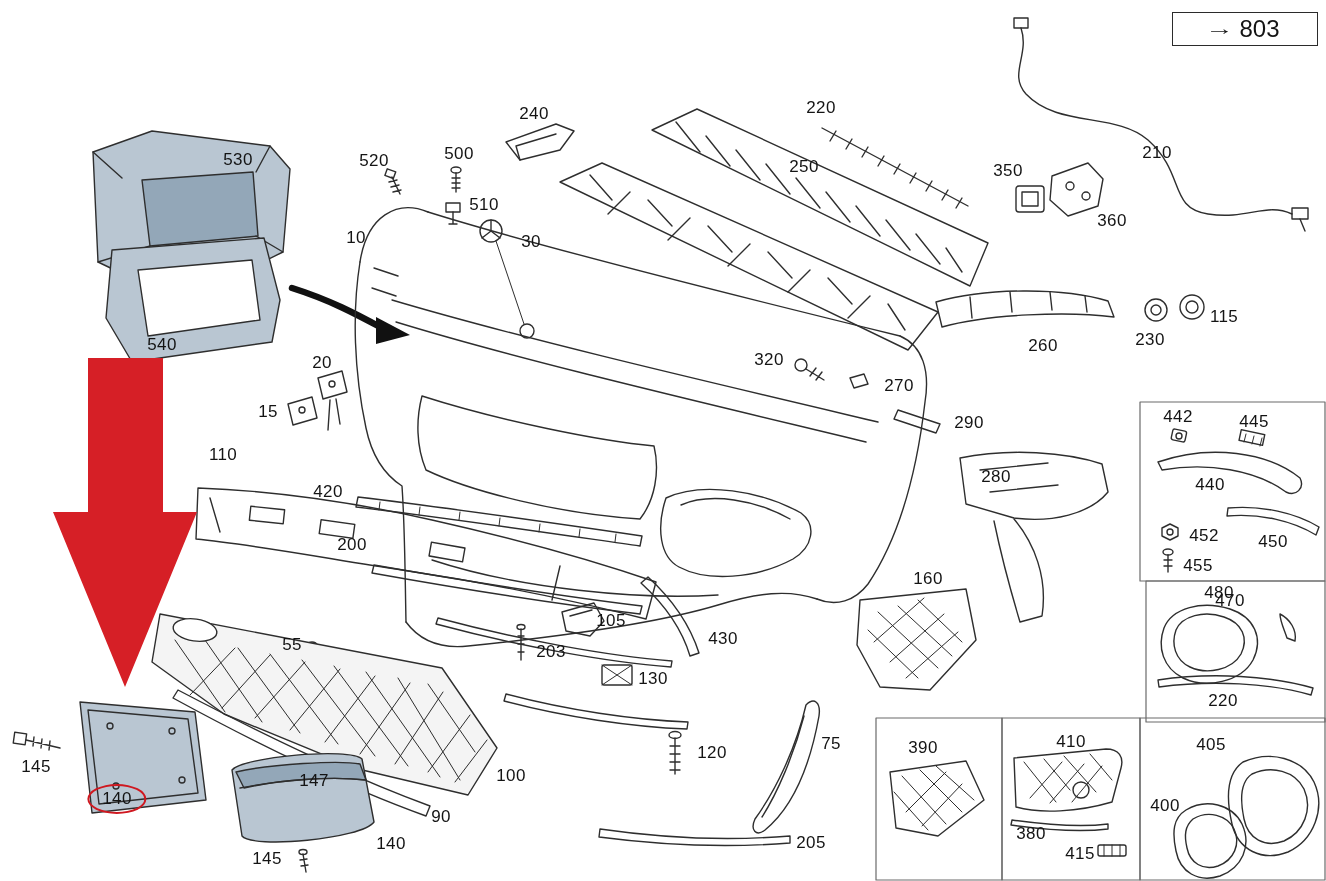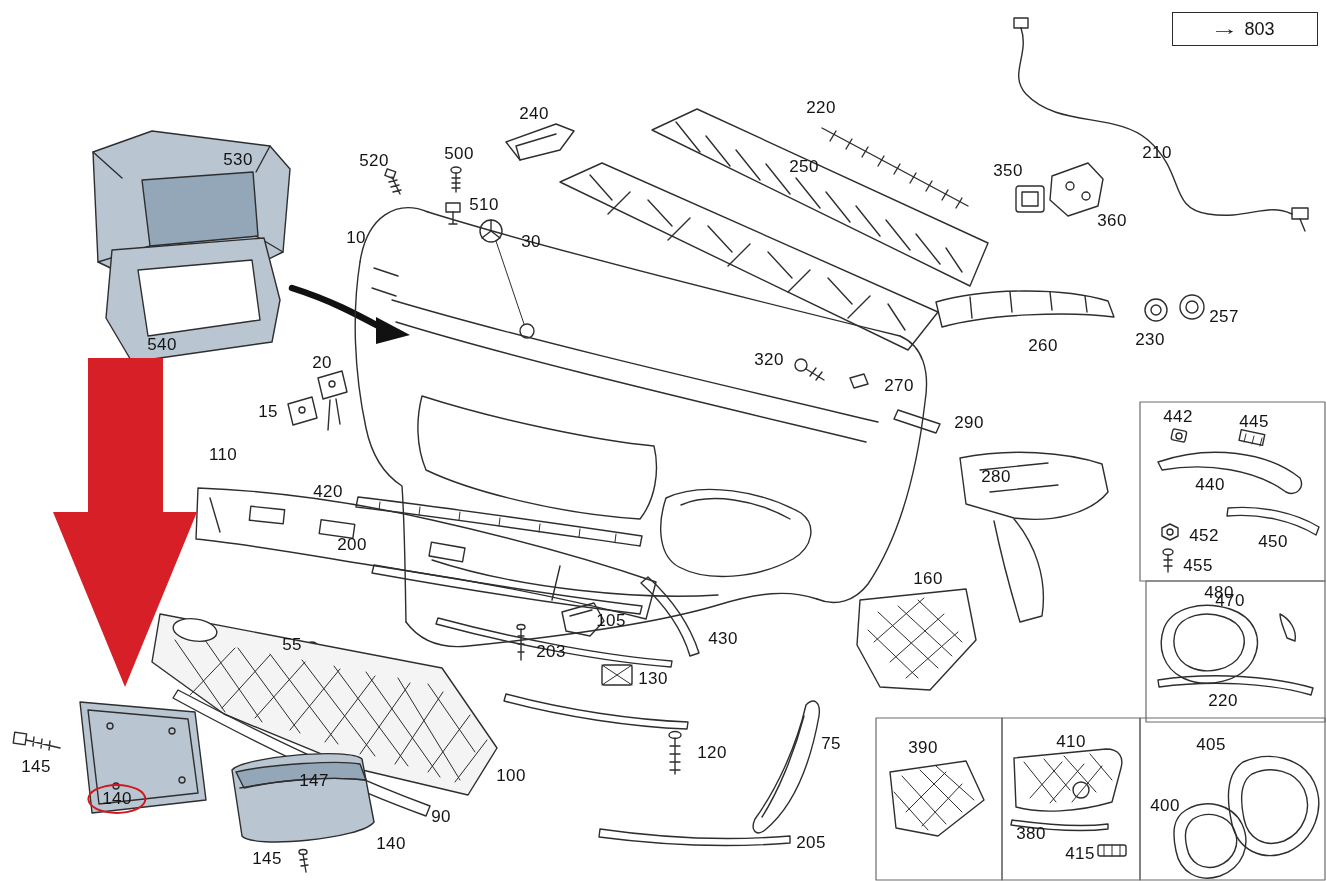--- a/index.html
+++ b/index.html
@@ -31,21 +31,21 @@
     border-radius:50%;
     padding:3px 13px;
   }
   .ref-box{
     position:absolute;left:1172px;top:12px;width:146px;height:34px;
     border:1.6px solid #2b2b2b;box-sizing:border-box;
     display:flex;align-items:center;justify-content:center;gap:10px;
     color:var(--label-ink);
   }
   .ref-box .arrow{font-size:19px;transform:scaleX(1.5);display:inline-block;}
-  .ref-box .num{font-size:18px;}
+  .ref-box .num{font-size:24px;}
 </style>
 </head>
 <body>
 
 <div class="canvas">
 
   <svg class="art-svg" width="1326" height="881" viewBox="0 0 1326 881">
     <g class="art" fill="none" stroke-width="1.4" stroke-linecap="round" stroke-linejoin="round">
 
       <g>
@@ -362,21 +362,21 @@
       <div class="part-label" style="left: 459px; top: 154px;">500</div>
       <div class="part-label" style="left: 484px; top: 205px;">510</div>
       <div class="part-label" style="left: 356px; top: 238px;">10</div>
       <div class="part-label" style="left: 531px; top: 242px;">30</div>
       <div class="part-label" style="left: 534px; top: 114px;">240</div>
       <div class="part-label" style="left: 804px; top: 167px;">250</div>
       <div class="part-label" style="left: 821px; top: 108px;">220</div>
       <div class="part-label" style="left: 1157px; top: 153px;">210</div>
       <div class="part-label" style="left: 1008px; top: 171px;">350</div>
       <div class="part-label" style="left: 1112px; top: 221px;">360</div>
-      <div class="part-label" style="left: 1224px; top: 317px;">257</div>
+      <div class="part-label" style="left: 1224px; top: 317px;">115</div>
       <div class="part-label" style="left: 1150px; top: 340px;">230</div>
       <div class="part-label" style="left: 1043px; top: 346px;">260</div>
       <div class="part-label" style="left: 769px; top: 360px;">320</div>
       <div class="part-label" style="left: 899px; top: 386px;">270</div>
       <div class="part-label" style="left: 969px; top: 423px;">290</div>
       <div class="part-label" style="left: 996px; top: 477px;">280</div>
       <div class="part-label" style="left: 322px; top: 363px; text-align: right;">20</div>
       <div class="part-label" style="left: 268px; top: 412px;">15</div>
       <div class="part-label" style="left: 223px; top: 455px;">110</div>
       <div class="part-label" style="left: 328px; top: 492px;">420</div>

